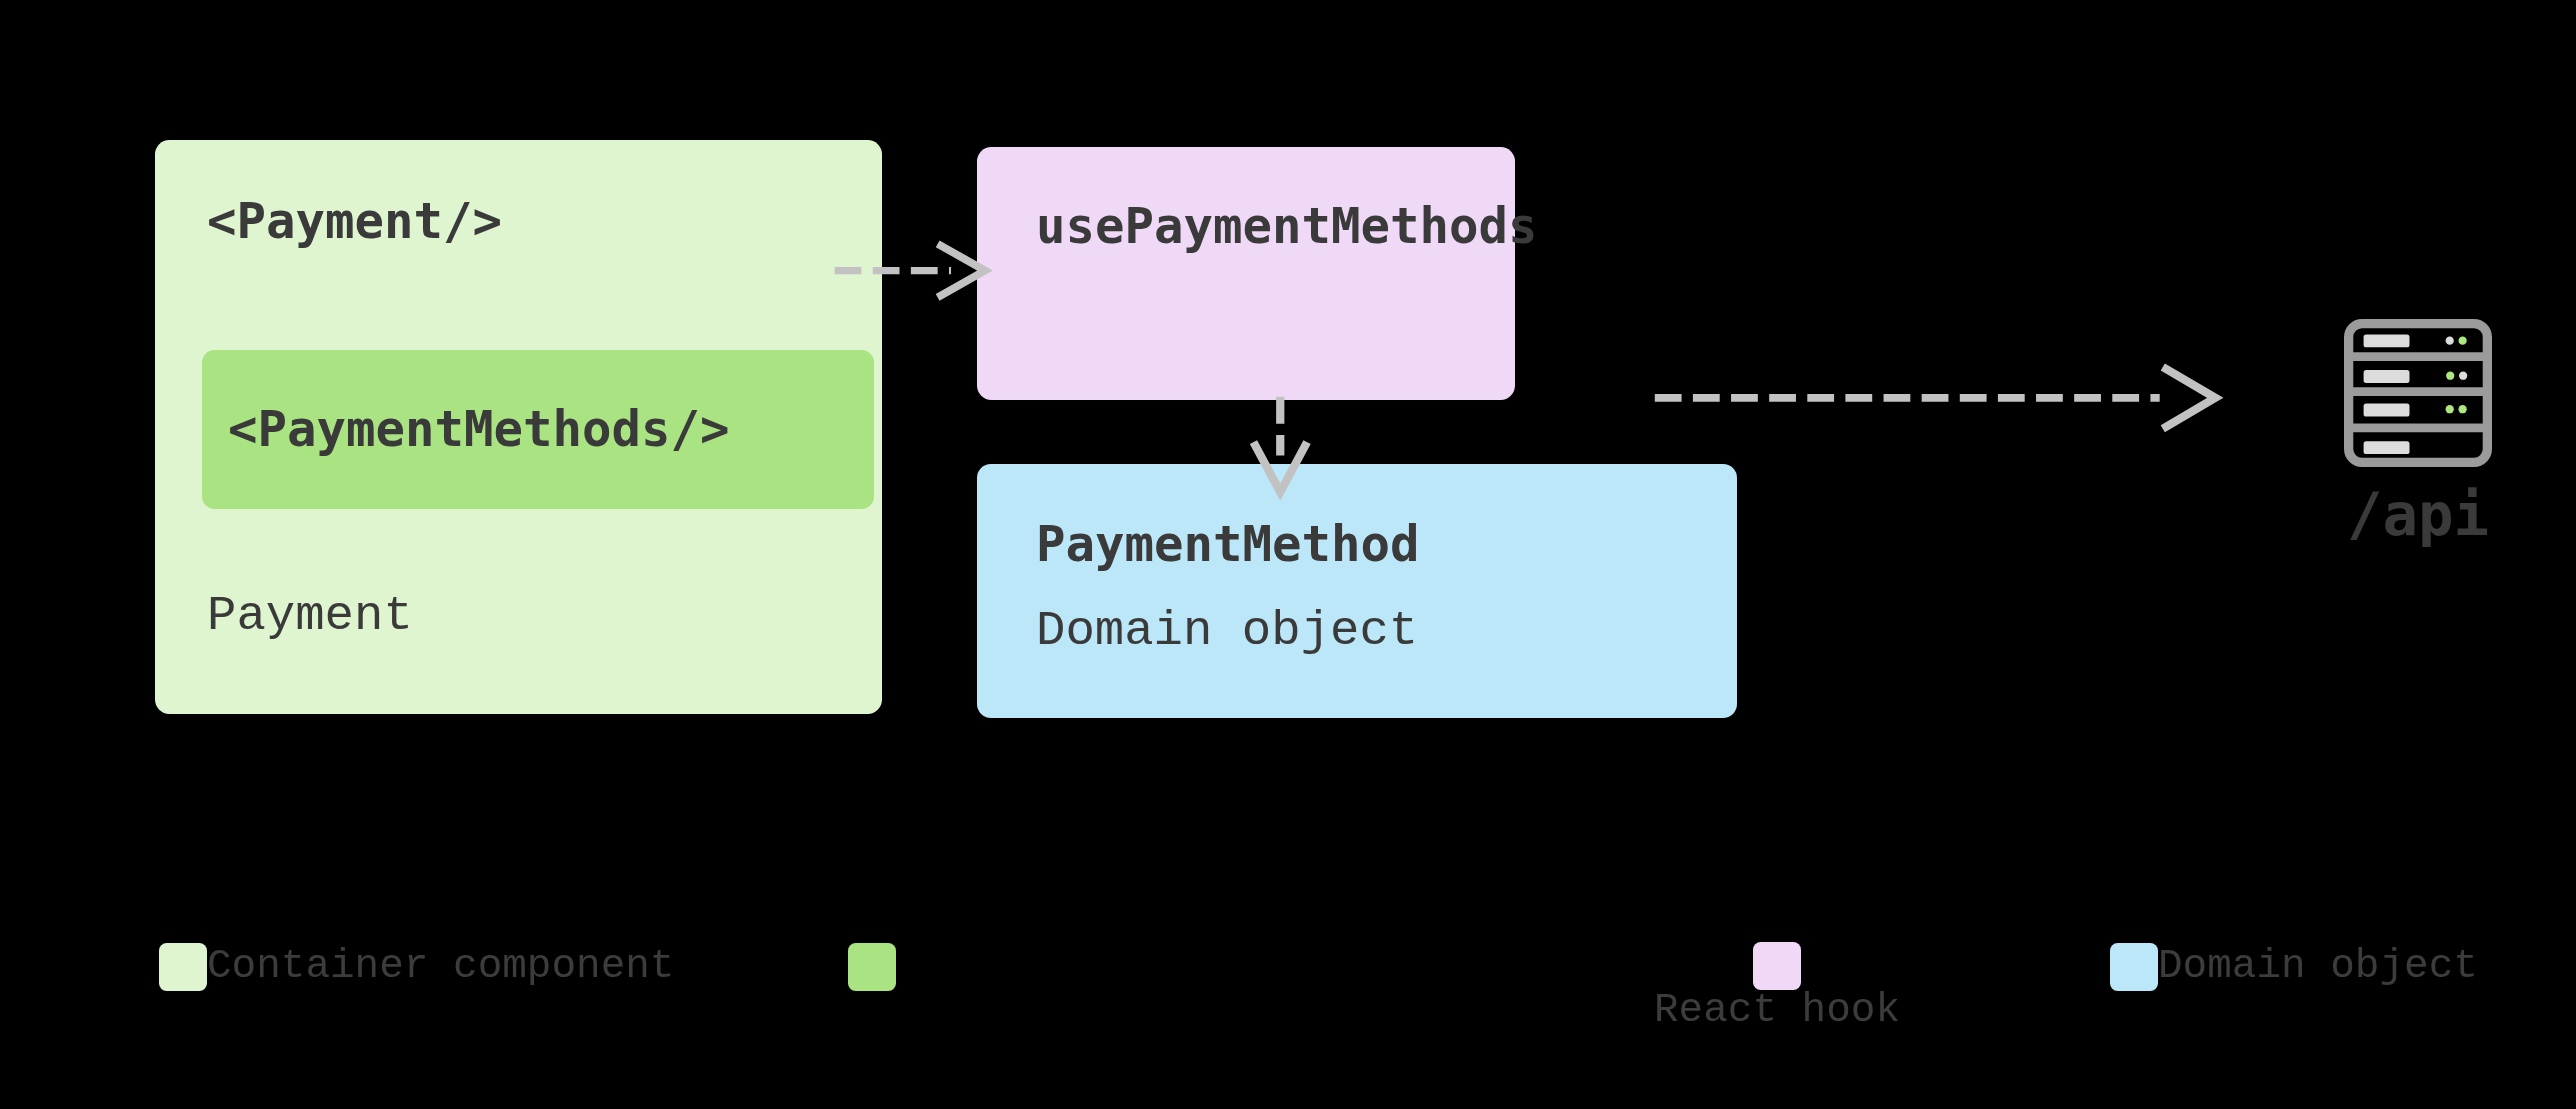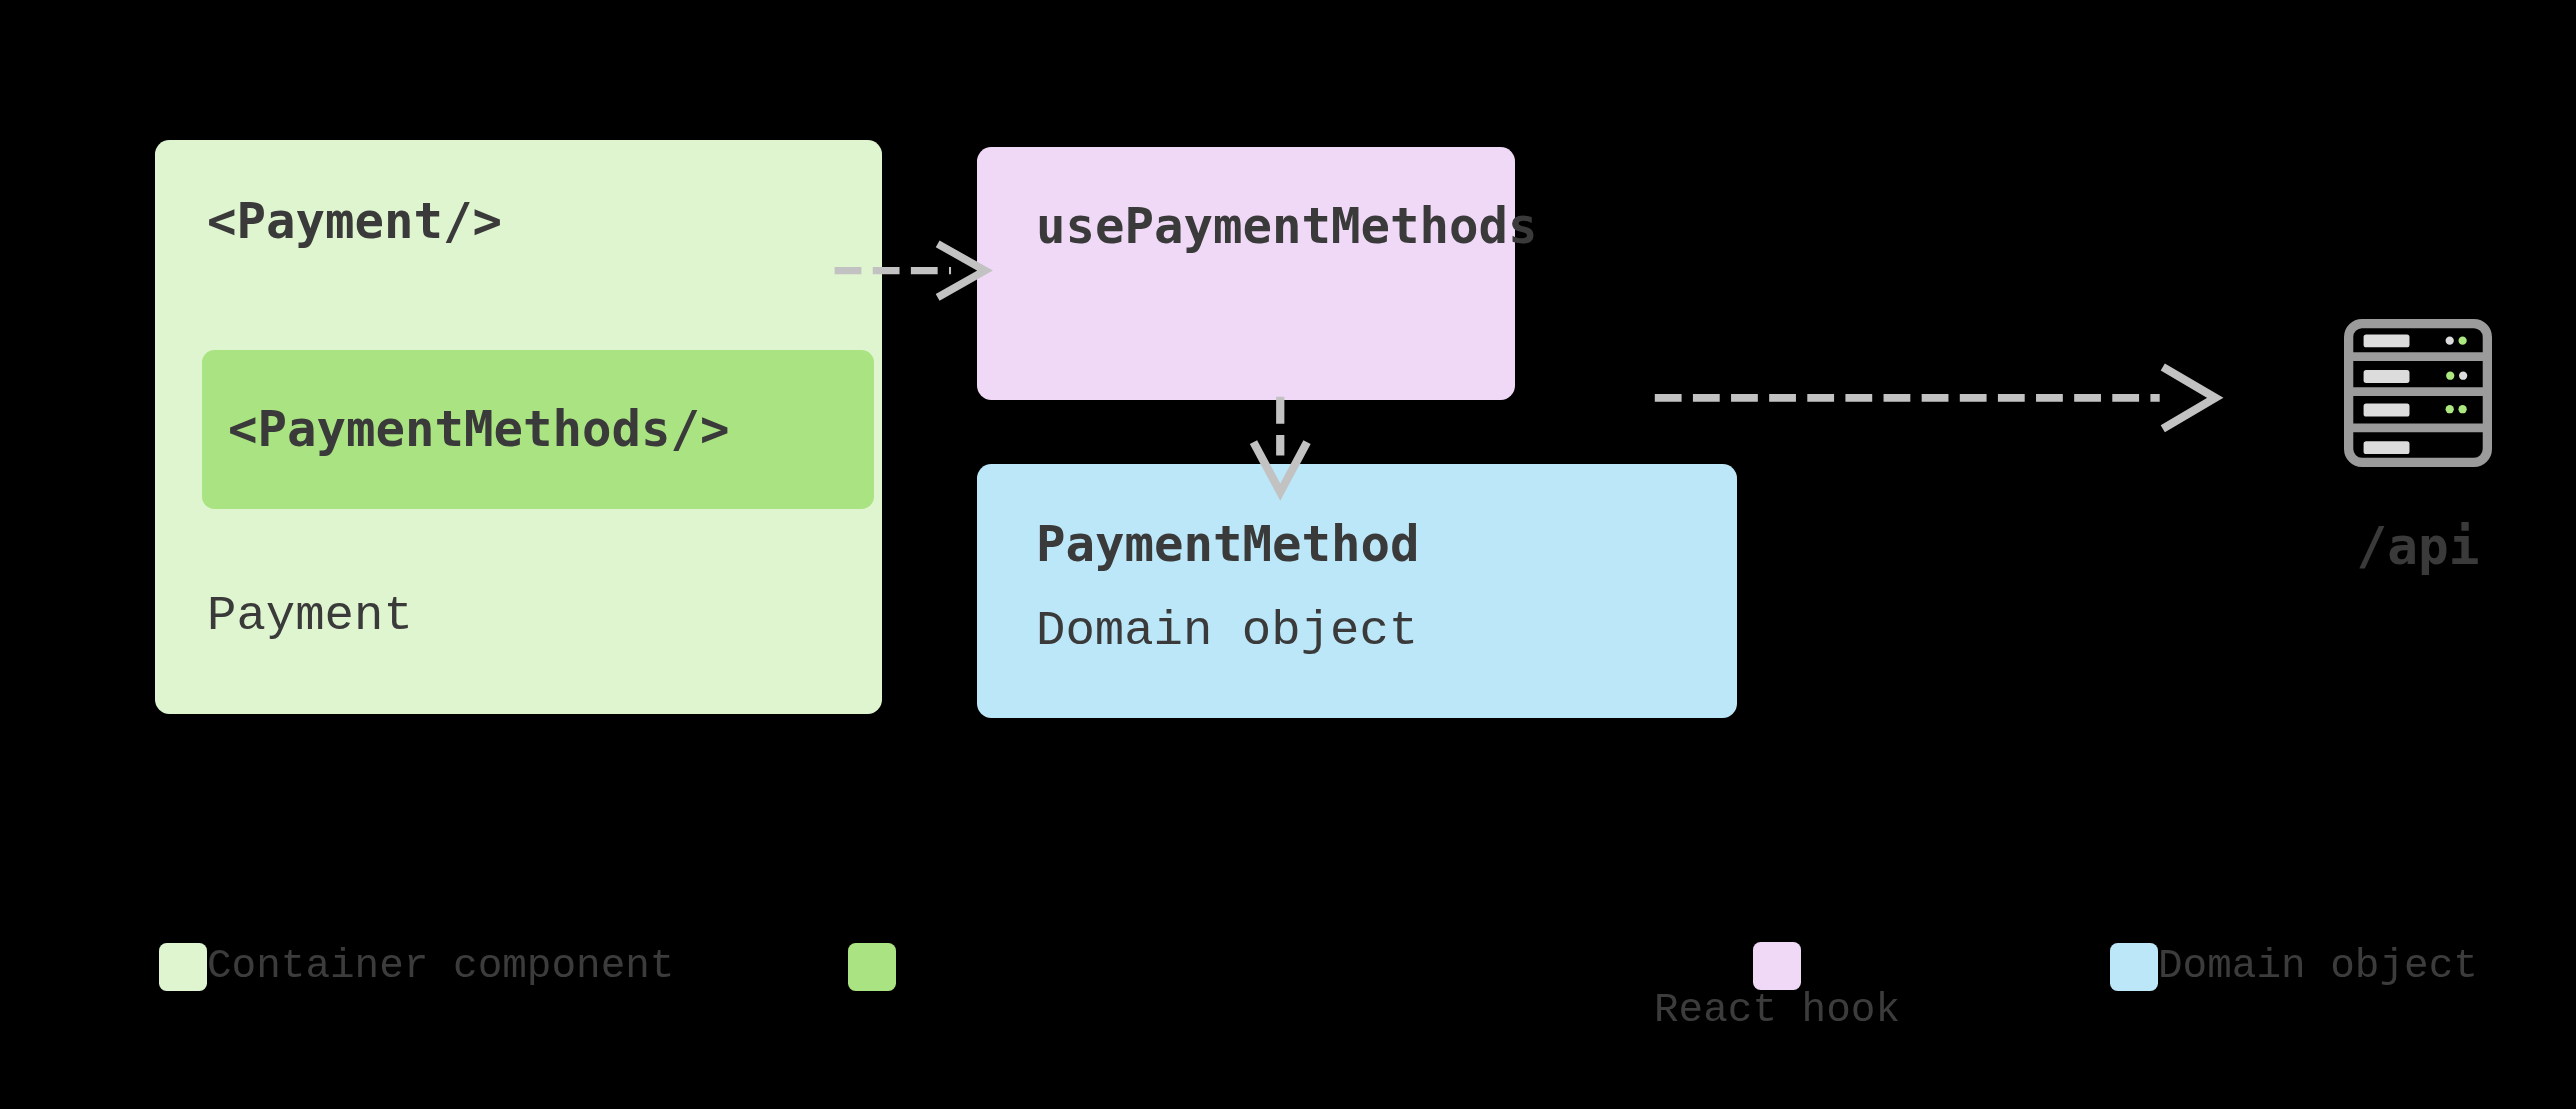--- a/index.html
+++ b/index.html
@@ -4,40 +4,40 @@
 <style>
   html,body{margin:0;padding:0;background:#000;}
   .stage{
     position:relative;width:2679px;height:1110px;background:#000000;
     font-family:"Liberation Mono","DejaVu Sans Mono",monospace;overflow:hidden;
   }
   .box{position:absolute;border-radius:14.4px;padding-left:44px;}
   .box-payment{left:155px;top:140px;width:683px;height:574px;background:#def5cf;}
   .box-nested{position:absolute;left:47px;top:210px;width:672px;height:159px;background:#aae381;border-radius:12.4px;display:flex;align-items:center;padding-left:26px;box-sizing:border-box;}
   .box-hook{left:977px;top:147px;width:494px;height:253px;background:#efd9f7;}
-  .box-domain{left:977px;top:464px;width:716px;height:254px;background:#bce7f8;}
+  .box-domain{left:977px;top:464px;width:716px;height:254px;background:#bce7f8;border-radius:14px;}
 
   .txt{position:absolute;font-size:49px;line-height:1;color:#3a3a3a;white-space:pre;transform:translateY(-50%);}
   .txt-static{position:static;transform:none;font-size:49px;line-height:1;color:#3a3a3a;white-space:pre;}
   .bold{font-family:"DejaVu Sans Mono",monospace;font-weight:700;}
   .reg{font-family:"Liberation Mono",monospace;font-weight:400;}
 
   .t-payment-title{left:52px;top:81px;}
   .t-render{left:52px;top:476px;}
   .t-hook-title{left:59px;top:79px;}
   .t-hook-sub{left:59px;top:166px;}
   .t-domain-title{left:59px;top:80px;}
   .t-domain-sub{left:59px;top:167px;}
 
   .arrows{position:absolute;left:0;top:0;width:2679px;height:1110px;pointer-events:none;}
 
   .server-svg{position:absolute;left:2344px;top:319px;width:148px;height:148px;}
   .api-label{
     position:absolute;left:2344px;top:485px;width:148px;text-align:center;
-    font-family:"DejaVu Sans Mono",monospace;font-weight:700;font-size:51px;line-height:1;color:#3a3a3a;margin-top:36px;
+    font-family:"DejaVu Sans Mono",monospace;font-weight:700;font-size:59px;line-height:1;color:#3a3a3a;
   }
 
   .legend-item{position:absolute;top:942px;height:49px;display:flex;align-items:center;}
   .legend-item-1{left:159px;}
   .legend-item-2{left:848px;}
   .legend-item-3{left:1654px;flex-direction:column;}
   .legend-item-4{left:2110px;}
   .swatch{width:48px;height:48px;border-radius:7.7px;flex:0 0 auto;}
   .legend-label{font-family:"Liberation Mono",monospace;font-size:41px;line-height:1;color:#3c3c3c;white-space:pre;}
 </style>

